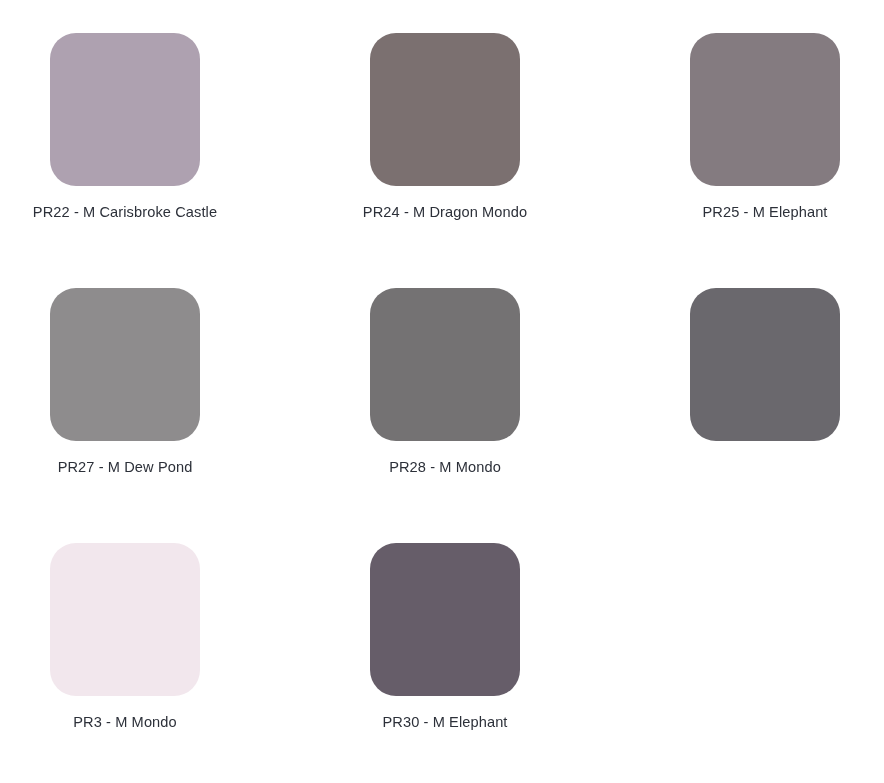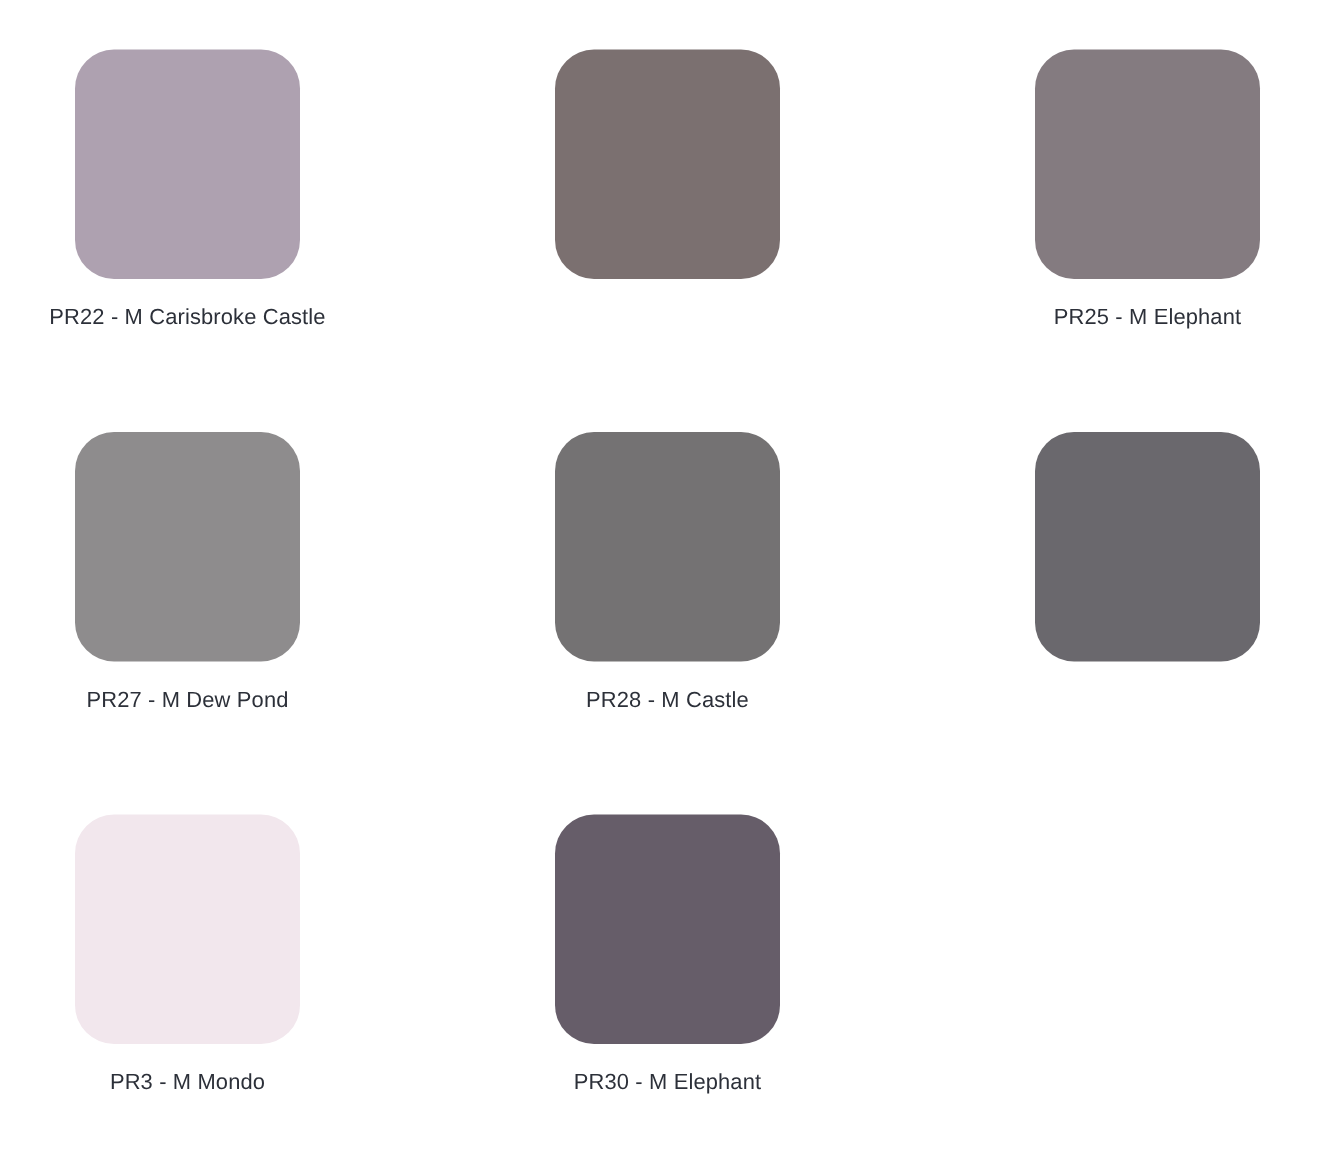--- a/index.html
+++ b/index.html
@@ -53,32 +53,33 @@
 </head>
 <body style="background-color: rgb(255, 255, 255);">
 
 <div id="swatch-grid">
     <div class="swatch-cell">
       <div class="swatch-chip" style="background-color: rgb(174, 161, 176);"></div>
       <div class="swatch-label">PR22 - M Carisbroke Castle</div>
     </div>
     <div class="swatch-cell">
       <div class="swatch-chip" style="background-color: rgb(123, 112, 112);"></div>
+      <div class="swatch-label">PR24 - M Dragon Mondo</div>
     </div>
     <div class="swatch-cell">
       <div class="swatch-chip" style="background-color: rgb(132, 123, 128);"></div>
       <div class="swatch-label">PR25 - M Elephant</div>
     </div>
     <div class="swatch-cell">
       <div class="swatch-chip" style="background-color: rgb(142, 140, 141);"></div>
       <div class="swatch-label">PR27 - M Dew Pond</div>
     </div>
     <div class="swatch-cell">
       <div class="swatch-chip" style="background-color: rgb(116, 114, 115);"></div>
-      <div class="swatch-label">PR28 - M Castle</div>
+      <div class="swatch-label">PR28 - M Mondo</div>
     </div>
     <div class="swatch-cell">
       <div class="swatch-chip" style="background-color: rgb(106, 104, 109);"></div>
     </div>
     <div class="swatch-cell">
       <div class="swatch-chip" style="background-color: rgb(242, 231, 237);"></div>
       <div class="swatch-label">PR3 - M Mondo</div>
     </div>
     <div class="swatch-cell">
       <div class="swatch-chip" style="background-color: rgb(102, 93, 105);"></div>

